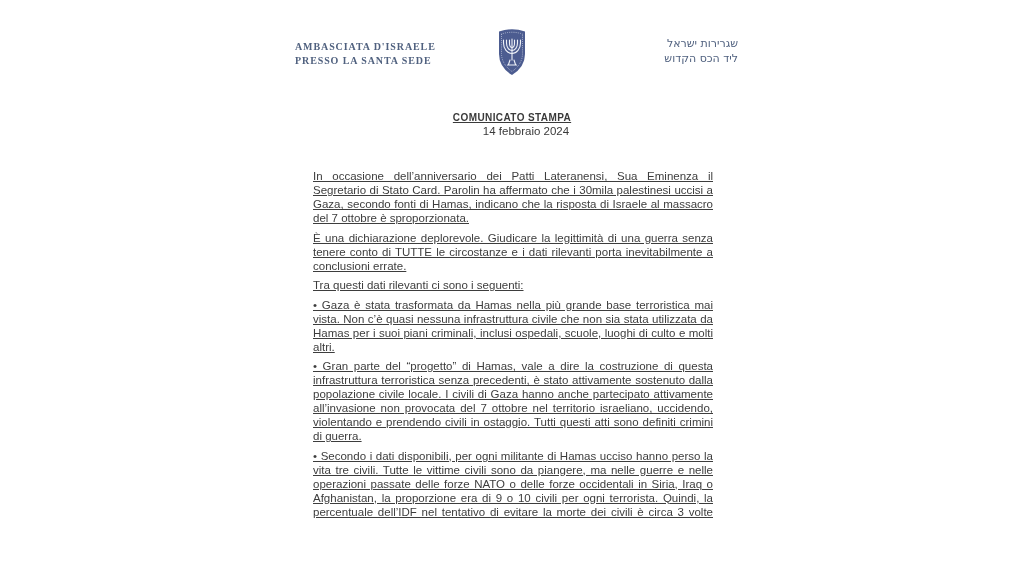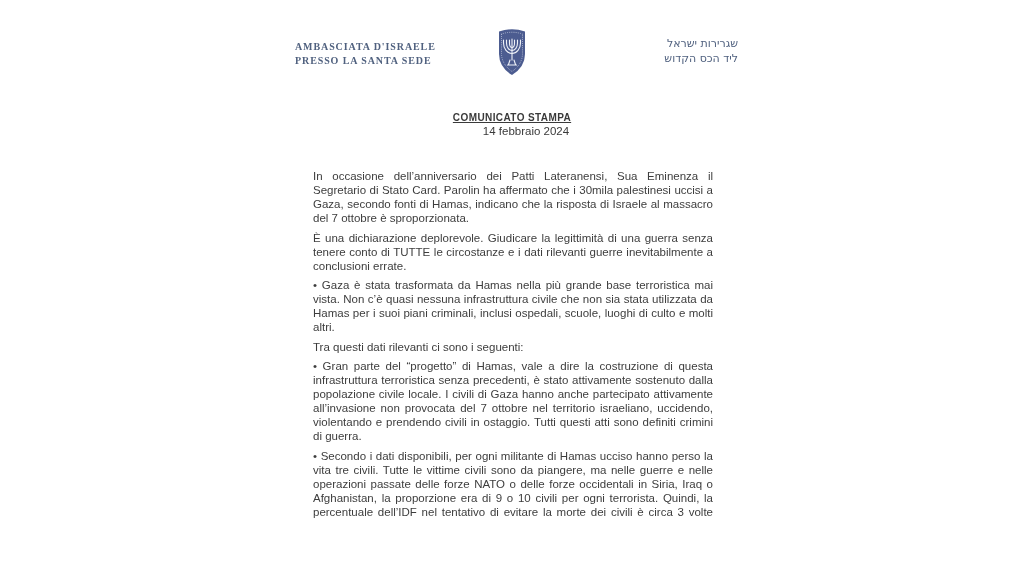--- a/index.html
+++ b/index.html
@@ -25,21 +25,21 @@
   .title{
     font-size:10px;font-weight:bold;letter-spacing:0.4px;
     text-decoration:underline;color:#3a3a3a;
   }
   .date{font-size:11.5px;color:#3a3a3a;margin-top:2px;padding-left:28px;}
   
   .body-text{
     position:absolute;left:313px;top:169px;width:400px;
     font-size:11.5px;line-height:14px;text-align:justify;color:#3d3d3d;
   }
-  .body-text p{margin:0 0 5.5px 0;}
+  .body-text p{margin:0 0 5.5px 0;text-decoration:underline;}
 </style>
 </head>
 <body>
 
 <div class="doc">
 
   <div class="header-left">
     <div>AMBASCIATA  D'ISRAELE</div>
     <div>PRESSO LA SANTA SEDE</div>
   </div>
@@ -64,21 +64,21 @@
     <div>ליד הכס הקדוש</div>
   </div>
 
   <div class="title-block">
     <div class="title">COMUNICATO STAMPA</div>
     <div class="date">14 febbraio 2024</div>
   </div>
 
   <div class="body-text">
     <p>In occasione dell’anniversario dei Patti Lateranensi, Sua Eminenza il Segretario di Stato Card. Parolin ha affermato che i 30mila palestinesi uccisi a Gaza, secondo fonti di Hamas, indicano che la risposta di Israele al massacro del 7 ottobre è sproporzionata.</p>
-    <p>È una dichiarazione deplorevole. Giudicare la legittimità di una guerra senza tenere conto di TUTTE le circostanze e i dati rilevanti guerre inevitabilmente a conclusioni errate.</p>
+    <p>È una dichiarazione deplorevole. Giudicare la legittimità di una guerra senza tenere conto di TUTTE le circostanze e i dati rilevanti porta inevitabilmente a conclusioni errate.</p>
+    <p>Tra questi dati rilevanti ci sono i seguenti:</p>
     <p>• Gaza è stata trasformata da Hamas nella più grande base terroristica mai vista. Non c’è quasi nessuna infrastruttura civile che non sia stata utilizzata da Hamas per i suoi piani criminali, inclusi ospedali, scuole, luoghi di culto e molti altri.</p>
-    <p>Tra questi dati rilevanti ci sono i seguenti:</p>
     <p>• Gran parte del “progetto” di Hamas, vale a dire la costruzione di questa infrastruttura terroristica senza precedenti, è stato attivamente sostenuto dalla popolazione civile locale. I civili di Gaza hanno anche partecipato attivamente all’invasione non provocata del 7 ottobre nel territorio israeliano, uccidendo, violentando e prendendo civili in ostaggio. Tutti questi atti sono definiti crimini di guerra.</p>
     <p>• Secondo i dati disponibili, per ogni militante di Hamas ucciso hanno perso la vita tre civili. Tutte le vittime civili sono da piangere, ma nelle guerre e nelle operazioni passate delle forze NATO o delle forze occidentali in Siria, Iraq o Afghanistan, la proporzione era di 9 o 10 civili per ogni terrorista. Quindi, la percentuale dell’IDF nel tentativo di evitare la morte dei civili è circa 3 volte superiore, nonostante il campo di battaglia a Gaza sia molto più complicato, come già detto.</p>
 
   </div>
 
 </div>
 
 </body></html>

